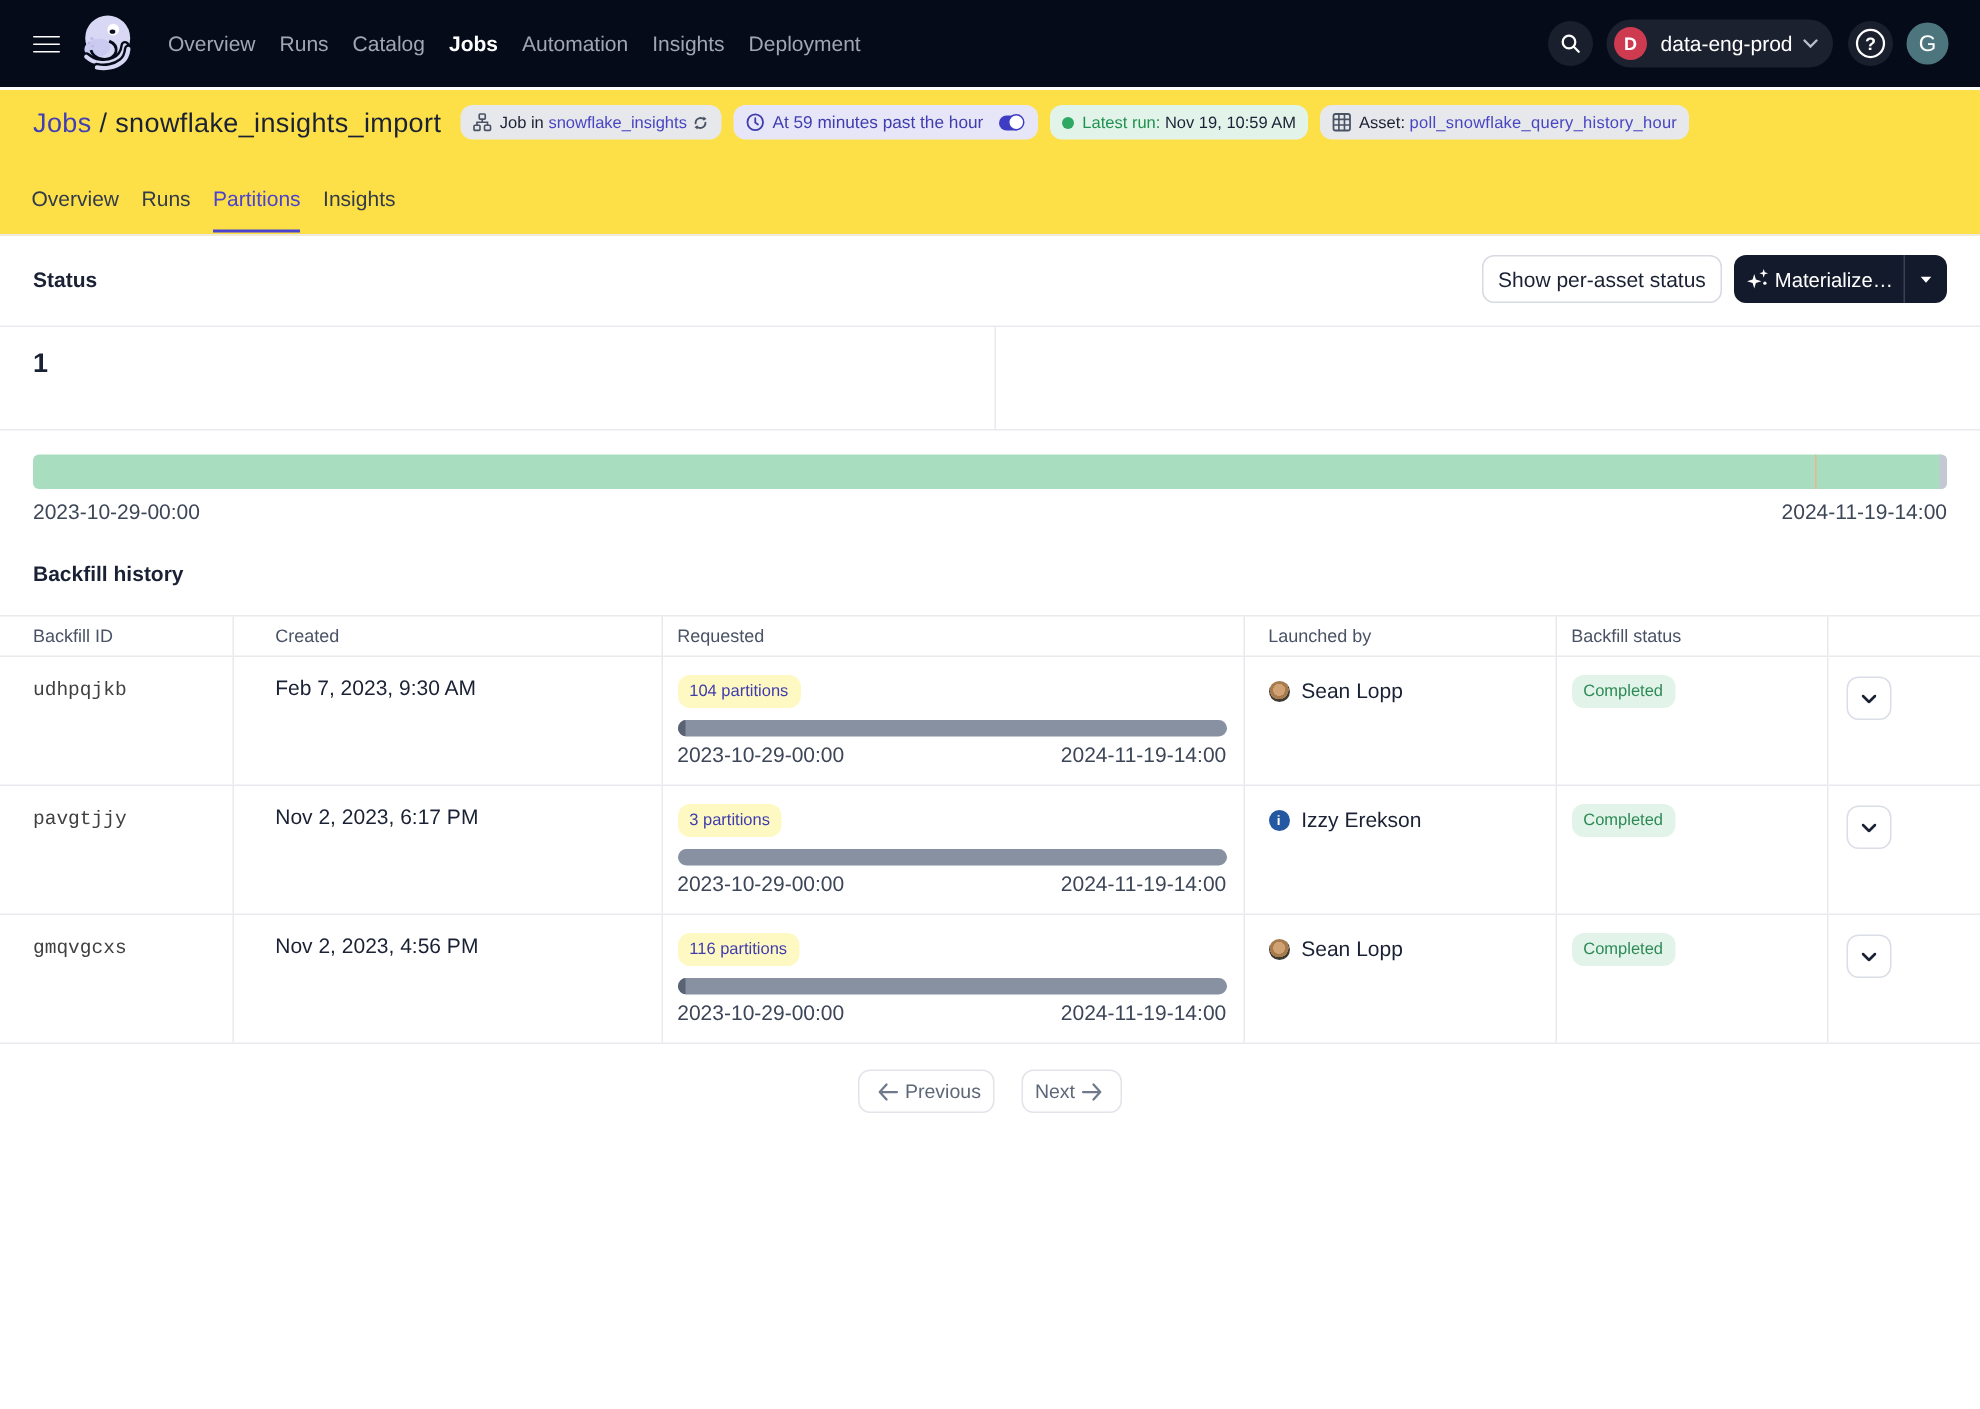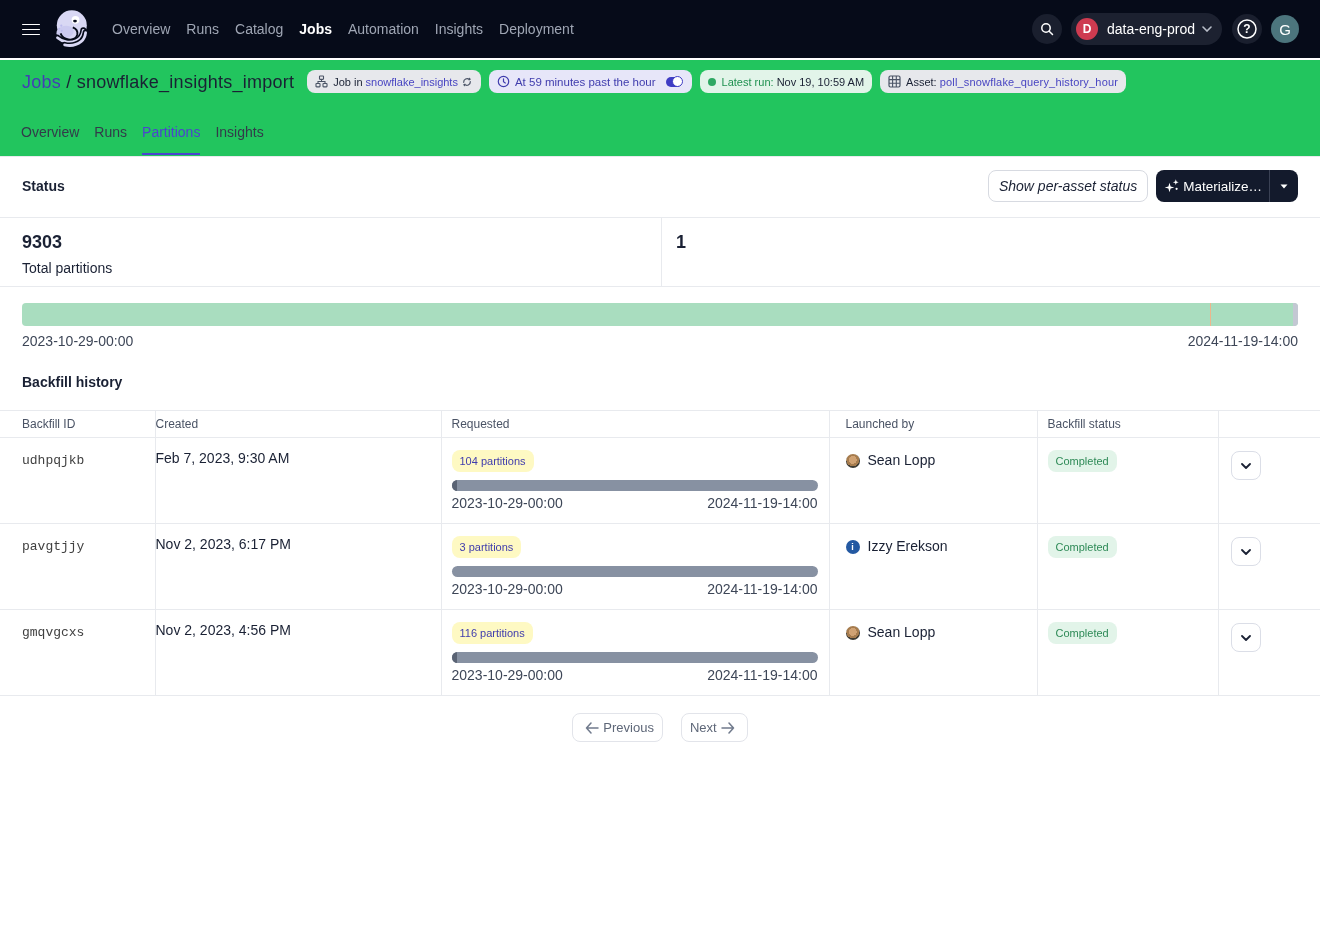--- a/index.html
+++ b/index.html
@@ -14,42 +14,42 @@
 .navlinks a.active { color:#fff; font-weight:700; }
 .nav-right { position:absolute; right:0; top:0; height:58px; display:flex; align-items:center; }
 .searchbtn { width:30px; height:30px; border-radius:50%; background:#1A1F2E; display:flex; align-items:center; justify-content:center; margin-right:9px; }
 .deploypill { height:32px; background:#1C2130; border-radius:16px; display:flex; align-items:center; padding:0 10px 0 5px; margin-right:10px; }
 .davatar { width:22px; height:22px; border-radius:50%; background:#CE3B50; color:#fff; font-size:12px; font-weight:700; display:flex; align-items:center; justify-content:center; margin-right:9px; }
 .deploypill span { color:#fff; font-size:14px; margin-right:7px; }
 .helpbtn { width:30px; height:30px; border-radius:50%; background:#1A1F2E; display:flex; align-items:center; justify-content:center; margin-right:9px; }
 .gavatar { width:28px; height:28px; border-radius:50%; background:#4C757D; color:#fff; font-size:15px; display:flex; align-items:center; justify-content:center; margin-right:21px; }
 
 .whitestrip { height:2px; background:#fff; }
-.subheader { background:#22c55e; border-bottom:1px solid #E8EAEE; height:97px; position:relative; }
+.subheader { background:#fde047; border-bottom:1px solid #E8EAEE; height:97px; position:relative; }
 .titlerow { position:absolute; left:22px; top:12px; display:flex; align-items:center; }
 .title { font-size:18px; font-weight:400; color:#1A2134; letter-spacing:0.25px; }
 .title .crumb { color:#423FB5; }
 .tags { display:flex; align-items:center; margin-left:13px; margin-top:-2px; }
 .tag { height:23px; border-radius:8px; display:flex; align-items:center; font-size:11px; padding:0 8px; margin-right:8px; white-space:nowrap; }
 .tag.gray { background:#E7E8EC; color:#1A2134; }
 .tag.lav { background:#E7E6F9; color:#3F3CAD; font-size:11.5px; }
 .tag.green { background:#E2F4E9; color:#1F9150; }
 .tag a { color:#4845C2; text-decoration:none; }
 .tag svg { margin-right:5px; }
 .toggle { width:16px; height:10px; background:#3F3CC4; border-radius:5px; position:relative; margin-left:10px; margin-right:2px; }
 .toggle i { position:absolute; right:-1px; top:-0.5px; width:11px; height:11px; background:#fff; border:1px solid #3F3CC4; border-radius:50%; }
 .gdot { width:8px; height:8px; border-radius:50%; background:#2FA863; margin-right:6px; }
 .tabs { position:absolute; left:21px; top:64px; display:flex; }
 .tab { font-size:14px; font-weight:400; color:#333B4A; margin-right:15px; padding-bottom:13px; line-height:16px; }
 .tab.active { color:#4B43CF; border-bottom:2px solid #4B43CF; }
 
 .statusrow { position:relative; height:60px; }
 .statusrow h2 { position:absolute; left:22px; top:21px; font-size:14px; color:#1A2134; }
 .btns { position:absolute; right:22px; top:13px; display:flex; }
-.whitebtn { height:32px; background:#fff; border:1px solid #D7DAE1; border-radius:8px; font-size:14px; color:#1A2134; display:flex; align-items:center; padding:15px 10px; margin-right:8px;font-style:italic; }
+.whitebtn { height:32px; background:#fff; border:1px solid #D7DAE1; border-radius:8px; font-size:14px; color:#1A2134; display:flex; align-items:center; padding:15px 10px; margin-right:8px; }
 .darkbtn { height:32px; background:#131A2C; border-radius:8px; display:flex; align-items:center; color:#fff; font-size:13.5px; }
 .darkbtn .main { display:flex; align-items:center; padding:0 7px; }
 .darkbtn .sep { width:1px; height:32px; background:#3A4154; }
 .darkbtn .caret { padding:0 10px; display:flex; align-items:center; }
 
 .stats { border-top:1px solid #E8EAEE; border-bottom:1px solid #E8EAEE; height:70px; display:flex; }
 .stat { width:50%; padding:14px 0 0 14px; }
 .stat:first-child { padding-left:22px; }
 .stat:first-child { border-right:1px solid #E8EAEE; width:664px; }
 .stat .num { font-size:18px; font-weight:700; color:#1A2134; }
@@ -60,21 +60,21 @@
 .pbar .missline { position:absolute; left:1188px; top:0; width:1px; height:23px; background:#ECB68C; }
 .pbar .grayseg { position:absolute; right:0; top:0; width:5px; height:23px; background:#C3C8D3; }
 .pbarlabels { display:flex; justify-content:space-between; font-size:14px; color:#3D4657; margin-top:7px; }
 
 .bfh { font-size:14px; font-weight:700; color:#1A2134; margin:25px 0 0 22px; }
 
 table { border-collapse:collapse; width:1320px; margin-top:20px; table-layout:fixed; }
 th { font-size:12px; font-weight:400; color:#4A5365; text-align:left; padding:6px 0 6px 22px; line-height:14px; border-top:1px solid #E8EAEE; border-bottom:1px solid #E8EAEE; }
 td { vertical-align:top; padding:12px 0 12px 22px; border-bottom:1px solid #E8EAEE; height:85px; }
 th + th, td + td { border-left:1px solid #E8EAEE; }
-th:nth-child(2), td:nth-child(2) { padding-left:0; }
+th:nth-child(2), td:nth-child(2) { padding-left:28px; }
 th:nth-child(3), td:nth-child(3) { padding-left:10px; }
 th:nth-child(4), td:nth-child(4) { padding-left:16px; }
 th:nth-child(5), td:nth-child(5) { padding-left:10px; }
 th:nth-child(6), td:nth-child(6) { padding-left:12px; }
 td.c1 a { font-family:"Liberation Mono", monospace; font-size:13px; color:#404040; text-decoration:none; }
 td.c2 { font-size:14px; color:#1A2134; }
 .chip { display:inline-flex; align-items:center; height:22px; padding:0 8px; background:#fef9c3; color:#3F3CAD; border-radius:8px; font-size:11px; }
 .rowbar { height:11px; background:#8791A2; border-radius:5.5px; margin-top:8px; width:366px; position:relative; overflow:hidden; }
 .rowbar .seg { position:absolute; left:0; top:0; width:5px; height:11px; background:#5A6374; }
 .rowdates { display:flex; justify-content:space-between; width:366px; font-size:14px; color:#3D4657; margin-top:4px; line-height:16px; }
@@ -212,24 +212,20 @@
       <div class="caret">
           <svg width="8" height="5" viewBox="0 0 8 5">
             <path d="M0.5 0.5 L4 4.5 L7.5 0.5 Z" fill="#fff"></path>
           </svg>
         </div>
     </div>
   </div>
 </div>
 
 <div class="stats">
-  <div class="stat">
-      <div class="num">9303</div>
-      <div class="lbl">Total partitions</div>
-    </div>
   <div class="stat">
       <div class="num">1</div>
     </div>
 </div>
 
 <div class="pbarwrap">
   <div class="pbar">
       <div class="missline"></div>
       <div class="grayseg"></div>
     </div>

